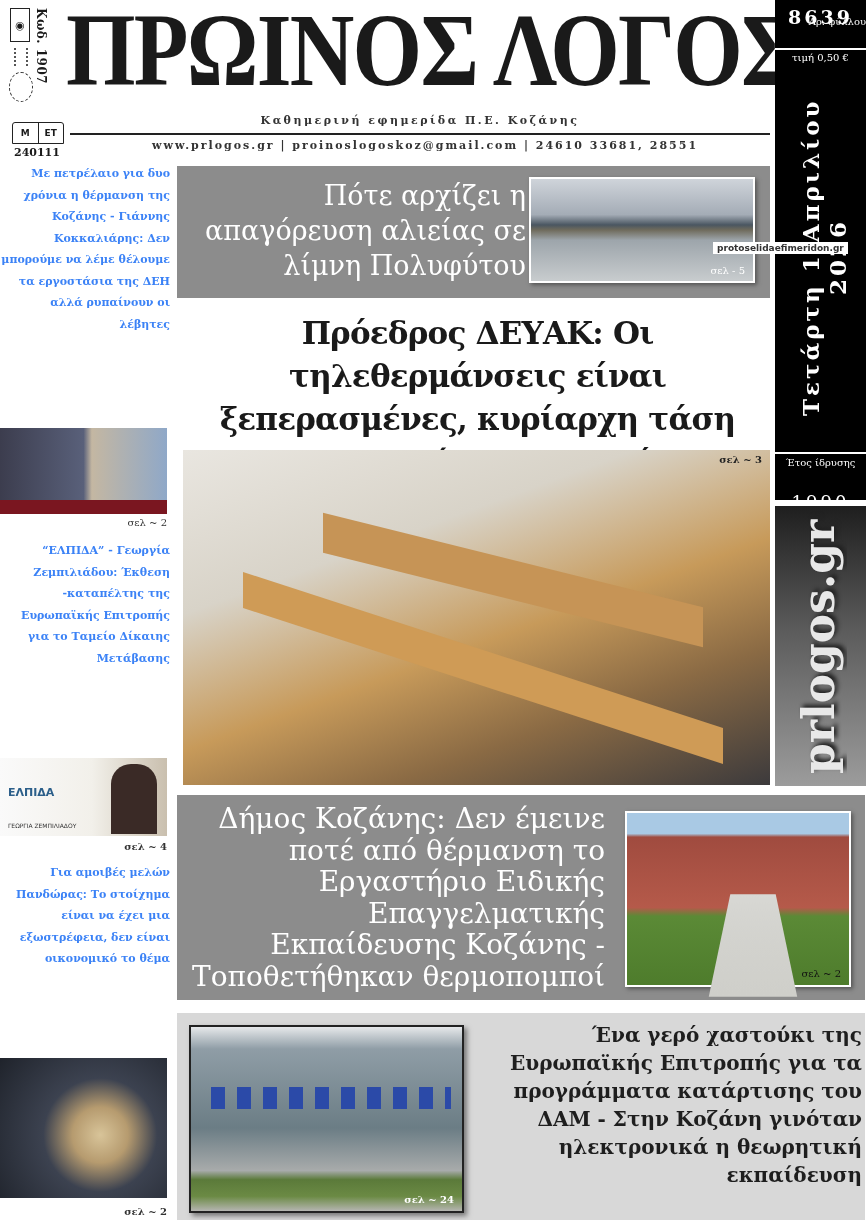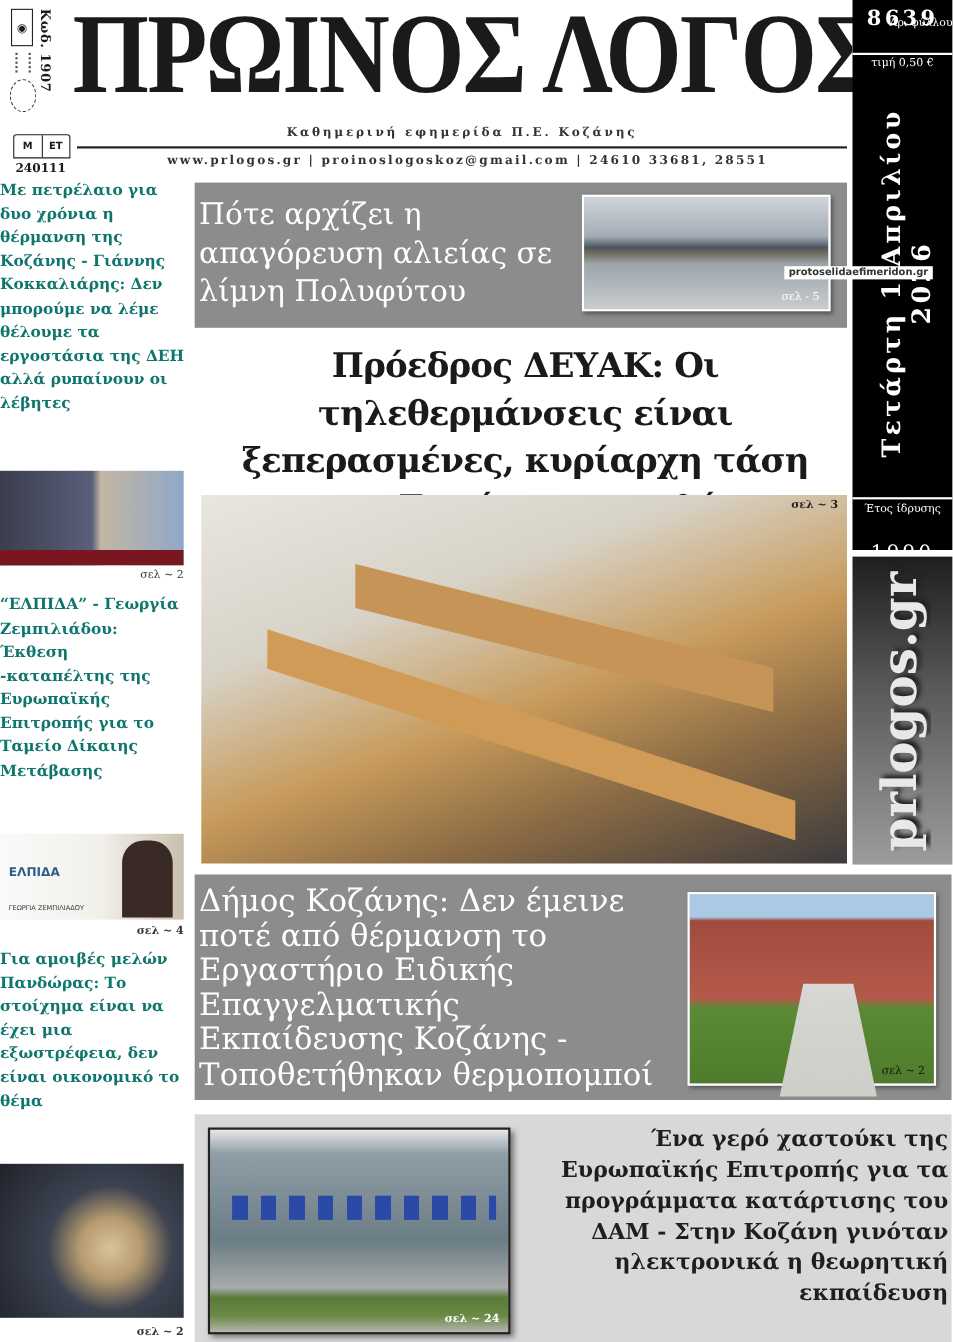--- a/index.html
+++ b/index.html
@@ -24,26 +24,26 @@
 .issue-num{position:absolute;top:6px;width:100%;text-align:center;font-size:19px;font-weight:bold;letter-spacing:3px}
 .issue-label{position:absolute;top:16px;width:100%;text-align:right;font-size:10px}
 .rb-line{position:absolute;left:0;width:100%;height:2px;background:#fff}
 .price{position:absolute;top:52px;width:100%;text-align:center;font-size:10px}
 .date{position:absolute;left:22px;top:72px;height:370px;writing-mode:vertical-rl;transform:rotate(180deg);font-size:23px;font-weight:bold;letter-spacing:3px;text-align:center}
 .found-label{position:absolute;top:457px;width:100%;text-align:center;font-size:10px}
 .found-year{position:absolute;top:492px;width:100%;text-align:center;font-size:18px;font-weight:normal;letter-spacing:3px}
 .site-banner{left:775px;top:506px;width:91px;height:280px;background:linear-gradient(180deg,#1e1e1e 0%,#5c5c5c 45%,#9c9c9c 100%)}
 .site-banner span{position:absolute;left:18px;top:10px;height:262px;writing-mode:vertical-rl;transform:rotate(180deg);font-family:"DejaVu Serif",serif;font-weight:bold;font-size:44px;color:#e8e8e8;text-shadow:3px 3px 4px #222;text-align:center}
 
-.lhead{left:0;width:170px;text-align:left;font-family:"DejaVu Serif",serif;font-weight:bold;font-size:14px;line-height:21.5px;color:#0f766e}
+.lhead{left:0;width:170px;text-align:right;font-family:"DejaVu Serif",serif;font-weight:bold;font-size:11px;line-height:21.5px;color:#3b82f6}
 .page-ref{font-family:"DejaVu Serif",serif;font-size:10px;color:#333;text-align:right}
 .photo{overflow:hidden}
 
 .box-grey{background:#8c8c8c}
-.feat-title{color:#fff;font-family:"DejaVu Serif",serif;font-size:27px;line-height:34px;text-align:left}
+.feat-title{color:#fff;font-family:"DejaVu Serif",serif;font-size:27px;line-height:34px;text-align:right}
 .watermark{background:#fff;color:#333;font-family:"DejaVu Sans",sans-serif;font-weight:bold;font-size:9px;padding:1px 4px}
 .main-head{left:180px;top:312px;width:595px;text-align:center;font-family:"DejaVu Serif",serif;font-weight:bold;font-size:31px;line-height:43px;letter-spacing:-0.8px;color:#1a1a1a}
 .bottom-head{font-family:"DejaVu Serif",serif;font-weight:bold;font-size:20px;line-height:28px;text-align:right;color:#1e1e1e}
 </style>
 </head>
 <body>
 
 <div class="abs logos-col">
   <div class="eye-box">◉</div>
   <div class="stamp"></div>

